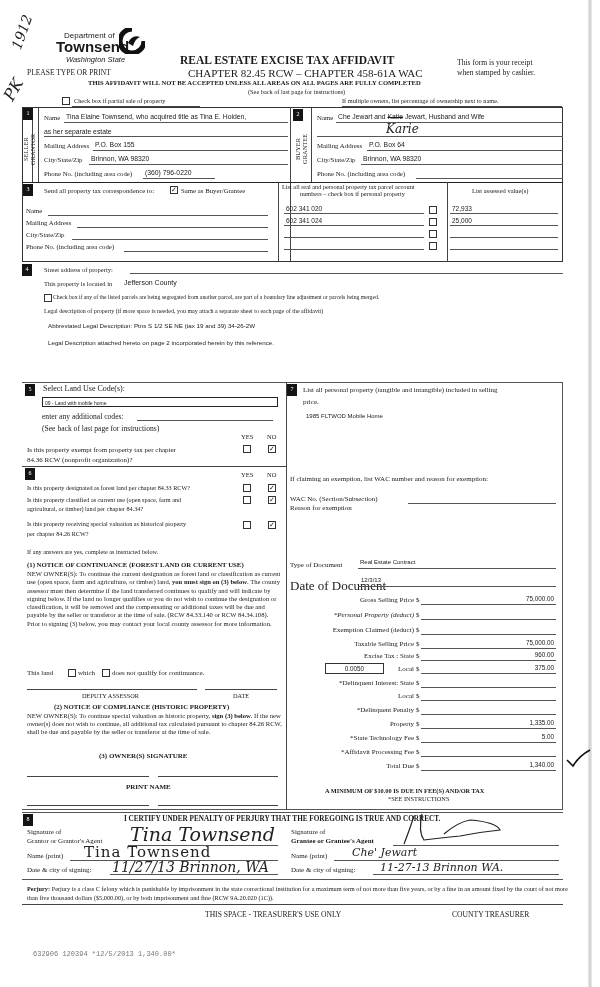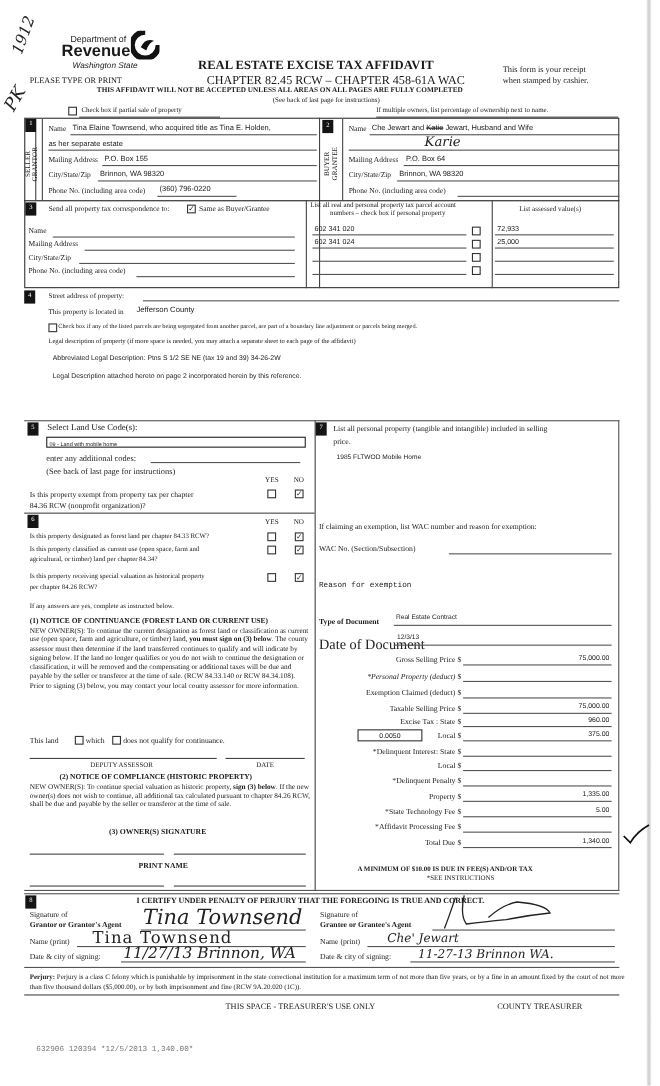--- a/index.html
+++ b/index.html
@@ -22,21 +22,21 @@
   .rlabel { position: absolute; text-align: right; white-space: nowrap; font-size: 7px; }
   .amt { position: absolute; text-align: right; font-family: "Liberation Sans", sans-serif; font-size: 6.3px; }
 </style>
 </head>
 <body>
 
 <div class="right-edge"></div>
 
 <div class="abs" style="left:22px;top:28px;width:100px;height:44px;margin-left:30px;">
   <span class="abs sans" style="left:12px;top:3px;font-size:8px;">Department of</span>
-  <span class="abs sans" style="left:4px;top:10px;font-size:15px;font-weight:bold;">Revenue</span>
+  <span class="abs sans" style="left:4px;top:10px;font-size:15px;font-weight:bold;">Townsend</span>
   <span class="abs sans" style="left:14px;top:27px;font-size:7.5px;font-style:italic;">Washington State</span>
   <svg class="abs" style="left:67px;top:0;" width="26" height="26" viewBox="0 0 26 26">
     <path d="M13 1 A12 12 0 1 0 25 13" fill="none" stroke="#111" stroke-width="5"></path>
     <path d="M9 15 Q13 6 21 9 Q16 11 14 18 Z" fill="#111"></path>
   </svg>
 </div>
 <span class="hand" style="left:4px;top:24px;font-size:14px;transform:rotate(-70deg);">1912</span>
 <span class="hand" style="left:2px;top:80px;font-size:16px;transform:rotate(-60deg);">PK</span>
 
 <span class="lbl" style="left:27px;top:68px;font-size:7.5px;">PLEASE TYPE OR PRINT</span>
@@ -217,23 +217,23 @@
 <div class="hline" style="left:27px;top:805px;width:122px;"></div>
 <div class="hline" style="left:158px;top:805px;width:120px;"></div>
 
 <div class="num" style="left:287px;top:384px;height:12px;">7</div>
 <span class="lbl" style="left:303px;top:386px;font-size:7px;">List all  personal property (tangible and intangible) included in selling</span>
 <span class="lbl" style="left:303px;top:398px;font-size:7px;">price.</span>
 <span class="val" style="left:306px;top:413px;font-size:6px;">1985 FLTWOD Mobile Home</span>
 <span class="lbl" style="left:290px;top:475px;font-size:7px;">If claiming an exemption, list WAC number and reason for exemption:</span>
 <span class="lbl" style="left:290px;top:495px;font-size:7px;">WAC No. (Section/Subsection)</span>
 <div class="fill" style="left:408px;top:503px;width:148px;"></div>
-<span class="lbl" style="left:290px;top:529px;font-size:7px;font-family:Liberation Mono, monospace;">Reason for exemption</span>
-
-<span class="lbl" style="left:290px;top:561px;font-size:7px;font-weight:bold;">Type of Document</span>
+<span class="lbl" style="left:290px;top:504px;font-size:7px;">Reason for exemption</span>
+
+<span class="lbl" style="left:290px;top:561px;font-size:7px;">Type of Document</span>
 <span class="val" style="left:360px;top:559px;font-size:6px;">Real Estate Contract</span>
 <div class="fill" style="left:358px;top:568px;width:198px;"></div>
 <span class="lbl" style="left:290px;top:578px;font-size:13px;">Date of Document</span>
 <span class="val" style="left:361px;top:577px;font-size:6px;">12/3/13</span>
 <div class="fill" style="left:358px;top:586px;width:198px;"></div>
 
 <div>
   <span class="rlabel" style="right:186px;top:596px;">Gross Selling Price</span>
   <span class="lbl" style="left:416px;top:596px;font-size:7px;">$</span>
   <div class="fill" style="left:421px;top:604px;width:135px;"></div>
@@ -318,21 +318,21 @@
   <path d="M2 12 L8 18 Q14 8 25 2" fill="none" stroke="#111" stroke-width="1.6"></path>
 </svg>
 <span class="lbl" style="left:325px;top:787px;font-size:6.3px;font-weight:bold;">A MINIMUM OF $10.00 IS DUE IN FEE(S) AND/OR TAX</span>
 <span class="lbl" style="left:388px;top:795px;font-size:6.3px;">*SEE INSTRUCTIONS</span>
 
 <div class="box" style="left:22px;top:812px;width:541px;height:68px;border-color:#555;border-left:none;border-right:none;"></div>
 <div class="num" style="left:23px;top:814px;height:12px;">8</div>
 <span class="lbl" style="left:124px;top:815px;font-size:7.2px;font-weight:bold;">I CERTIFY UNDER PENALTY OF PERJURY THAT THE FOREGOING IS TRUE AND CORRECT.</span>
 
 <span class="lbl" style="left:27px;top:828px;font-size:7px;">Signature of</span>
-<span class="lbl" style="left:27px;top:837px;font-size:7px;font-weight:bold;">Grantor or Grantor's Agent</span>
+<span class="lbl" style="left:27px;top:837px;font-size:7px;font-weight:normal;">Grantor or Grantor's Agent</span>
 <div class="fill" style="left:128px;top:845px;width:150px;"></div>
 <span class="hand" style="left:130px;top:823px;font-size:19px;">Tina Townsend</span>
 <span class="lbl" style="left:27px;top:852px;font-size:7px;">Name (print)</span>
 <div class="fill" style="left:70px;top:860px;width:208px;"></div>
 <span class="hand" style="left:84px;top:843px;font-size:15px;font-style:normal;letter-spacing:1px;">Tina Townsend</span>
 <span class="lbl" style="left:27px;top:866px;font-size:7px;">Date &amp; city of signing:</span>
 <div class="fill" style="left:110px;top:874px;width:168px;"></div>
 <span class="hand" style="left:112px;top:859px;font-size:14px;">11/27/13  Brinnon, WA</span>
 
 <span class="lbl" style="left:291px;top:828px;font-size:7px;">Signature of</span>

